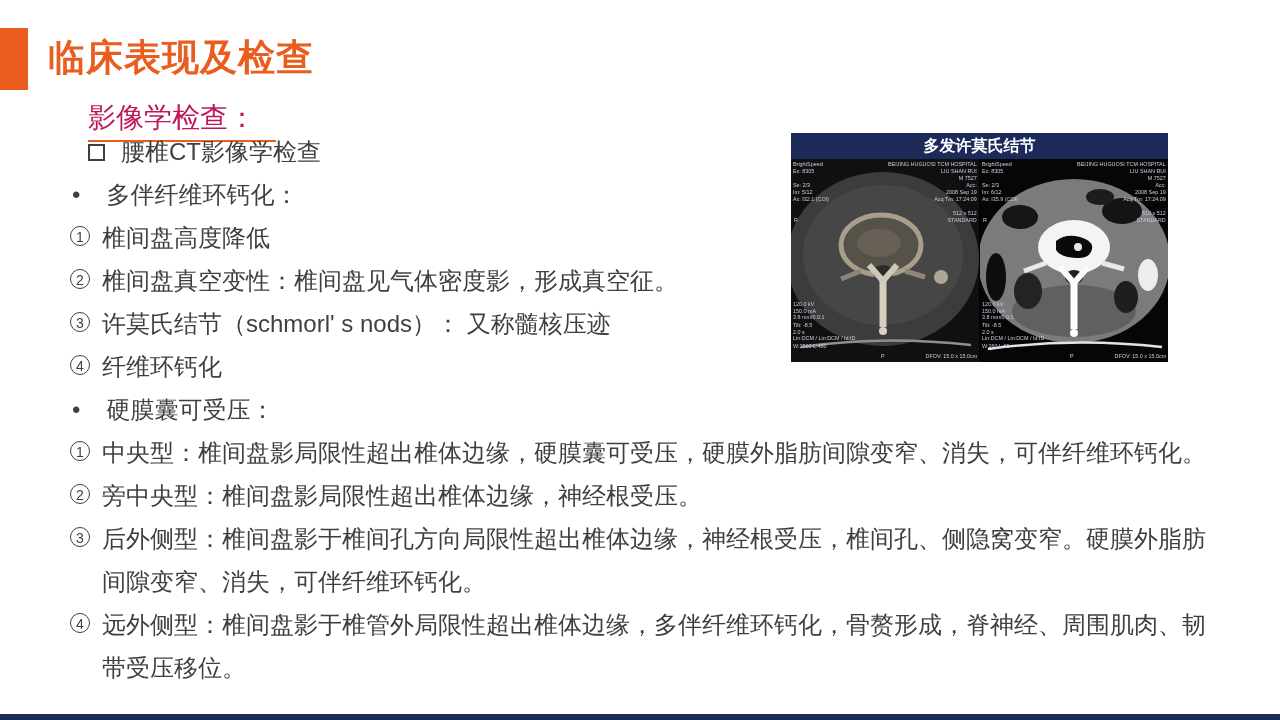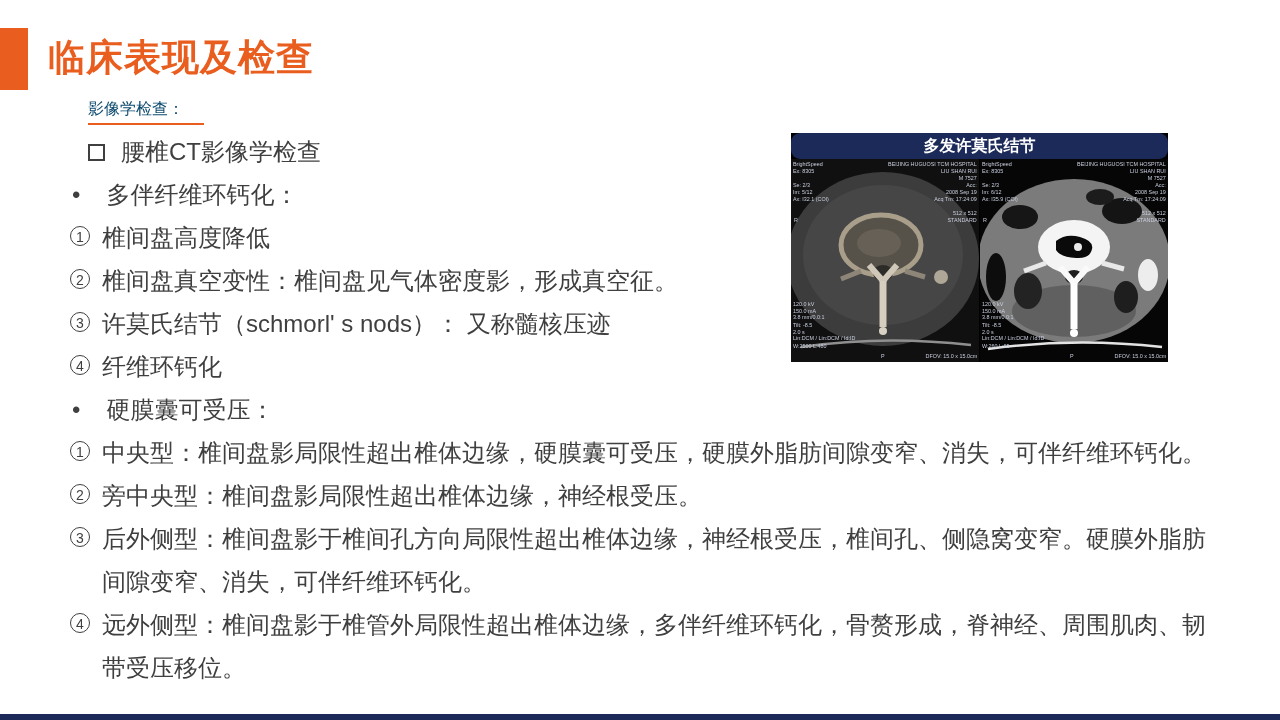--- a/index.html
+++ b/index.html
@@ -6,39 +6,39 @@
   .slide{
     position:relative;width:1280px;height:720px;background:#ffffff;overflow:hidden;
     font-family:"Liberation Sans","DejaVu Sans",sans-serif;
   }
   .accent-block{position:absolute;left:0;top:28px;width:28px;height:62px;background:#E95E1F;}
   .title{
     position:absolute;left:48px;top:33px;margin:0;font-size:37px;font-weight:700;
     color:#E95E1F;letter-spacing:1px;white-space:nowrap;text-align:right;
   }
   .subtitle{
-    position:absolute;left:88px;top:99px;font-size:16px;color:#0c4a6e;
+    position:absolute;left:88px;top:99px;font-size:28px;color:#be185d;
     border-bottom:2px solid #E95E1F;padding:0 20px 3px 0;white-space:nowrap;
   }
   .bullets{
     position:absolute;left:70px;top:130px;width:1155px;margin:0;padding:0;list-style:none;
     font-size:24px;color:#3F3F3F;
   }
   .bullets li{display:flex;align-items:flex-start;line-height:43px;}
   .mk{flex:0 0 auto;}
   .mk-square{width:13px;height:13px;border:2.5px solid #3F3F3F;margin:14px 16px 0 18px;}
   .mk-dot{margin:0 26px 0 2px;line-height:43px;}
   .mk-circle{
     width:20px;height:20px;border:1.6px solid #3F3F3F;border-radius:50%;
     margin:10px 12px 0 0;font-size:14px;line-height:20px;text-align:center;box-sizing:border-box;
   }
   .li-text{flex:1 1 auto;}
   
   .ct{position:absolute;left:791px;top:133px;width:377px;height:229px;background:#000;}
-  .ct-header{display:flex;height:26px;background:#1B2A58;border-radius:9px;}
+  .ct-header{display:flex;height:26px;background:#1B2A58;}
   .ct-cap{
     flex:1 1 50%;color:#ffffff;font-family:"Liberation Serif","DejaVu Serif",serif;
     font-weight:700;font-size:16px;line-height:26px;text-align:center;white-space:nowrap;
   }
   .ct-body{display:flex;height:203px;}
   .ct-panel{position:relative;width:50%;height:100%;overflow:hidden;background:#0a0a0a;}
   .ct-panel + .ct-panel{border-left:1px solid #000;}
   .ct-panel svg{position:absolute;left:0;top:0;}
   .ov{
     position:absolute;color:#c9cfdf;font-size:9px;line-height:1.3;

